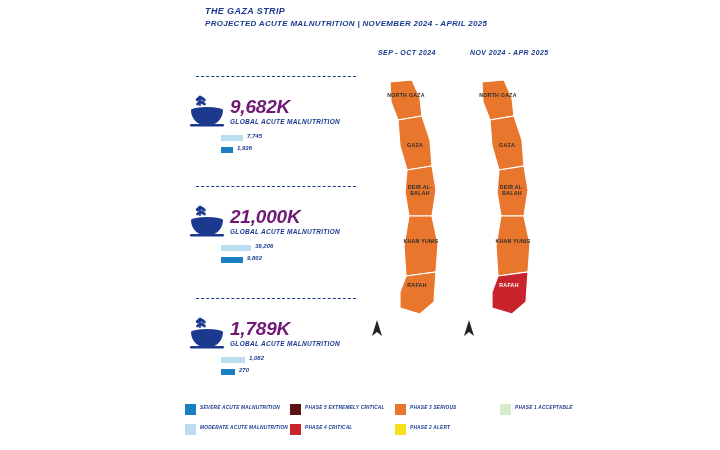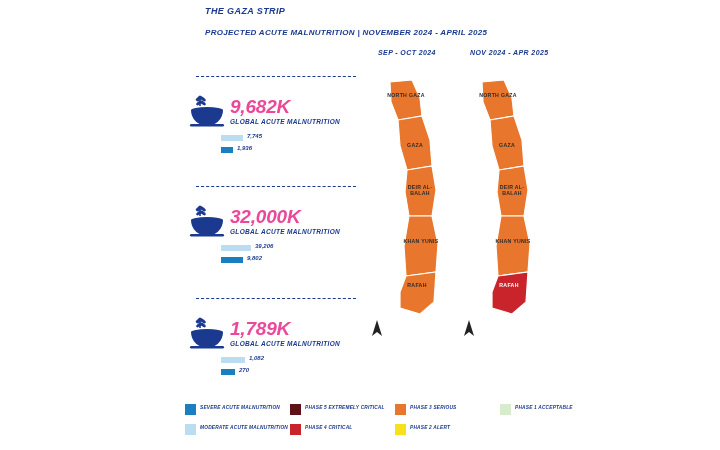--- a/index.html
+++ b/index.html
@@ -31,21 +31,21 @@
     font-style: italic;
     color: #1b3a8f;
     letter-spacing: 0.4px;
   }
   .hdr-sub {
     font-size: 8px;
     font-weight: bold;
     font-style: italic;
     color: #1b3a8f;
     letter-spacing: 0.3px;
-    margin-top: 12px;
+    margin-top: 3px;
   }
   
   .map-hdr {
     position: absolute;
     font-size: 7px;
     font-weight: bold;
     font-style: italic;
     color: #1b3a8f;
     letter-spacing: 0.4px;
     white-space: nowrap;
@@ -78,21 +78,21 @@
     width: 38px;
     height: 34px;
   }
   .stat-num {
     position: absolute;
     left: 42px;
     top: 20px;
     font-size: 19px;
     font-weight: bold;
     font-style: italic;
-    color: #ec4899;
+    color: #701a75;
     letter-spacing: -0.2px;
   }
   .stat-label {
     position: absolute;
     left: 42px;
     top: 42px;
     font-size: 6.5px;
     font-weight: bold;
     font-style: italic;
     color: #1b3a8f;
@@ -230,21 +230,21 @@
         <path d="M8 6 L12 2 M12 2 L16 6 M12 2 L12 12" stroke="#1b3a8f" stroke-width="1.6" fill="none"></path>
         <ellipse cx="11" cy="5" rx="3.2" ry="1.6" fill="#1b3a8f" transform="rotate(-35 11 5)"></ellipse>
         <ellipse cx="15" cy="5" rx="3.2" ry="1.6" fill="#1b3a8f" transform="rotate(35 15 5)"></ellipse>
         <ellipse cx="11" cy="9" rx="3.2" ry="1.6" fill="#1b3a8f" transform="rotate(-35 11 9)"></ellipse>
         <ellipse cx="15" cy="9" rx="3.2" ry="1.6" fill="#1b3a8f" transform="rotate(35 15 9)"></ellipse>
         <path d="M3 16 H35 A16 16 0 0 1 3 16 Z" fill="#1b3a8f"></path>
         <ellipse cx="19" cy="16" rx="16" ry="3" fill="#1b3a8f"></ellipse>
         <rect x="2" y="30" width="34" height="2.4" rx="1.2" fill="#1b3a8f"></rect>
       </svg>
     </div>
-    <div class="stat-num">32,000K</div>
+    <div class="stat-num">21,000K</div>
     <div class="stat-label">GLOBAL ACUTE MALNUTRITION</div>
     <div class="bars">
       <div class="bar-row">
         <div class="bar" style="width:30px;background:#bcdcf0"></div>
         <div class="bar-val" style="left:34px">39,206</div>
       </div>
       <div class="bar-row">
         <div class="bar" style="width:22px;background:#1a7fc1"></div>
         <div class="bar-val" style="left:26px">9,802</div>
       </div>

